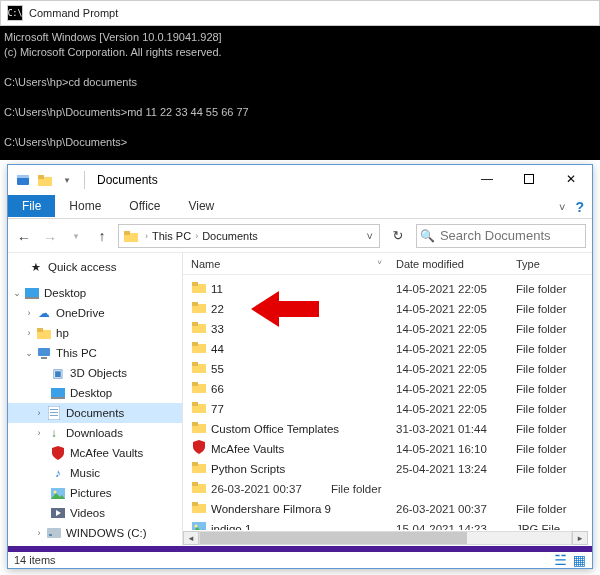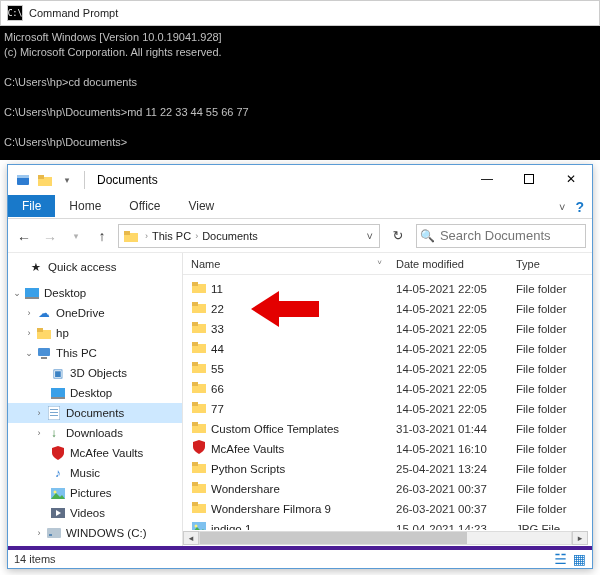--- a/index.html
+++ b/index.html
@@ -70,21 +70,21 @@
   
   .arrow-annotation { position:absolute; left:266px; top:90px; pointer-events:none; }
 
   
   .hscroll { height:16px; display:flex; align-items:center; padding-right:4px; }
   .hs-btn { width:16px; height:14px; background:#efefef; border:1px solid #ccc; display:flex; align-items:center; justify-content:center; font-size:9px; color:#555;}
   .hs-track { flex:1; height:14px; background:#f0f0f0; border:1px solid #dcdcdc; position:relative;}
   .hs-thumb { position:absolute; left:0; top:0; height:100%; width:72%; background:#c9c9c9;}
 
   
-  .status { height:22px; border-top:4px solid #4c1d95; display:flex; align-items:center; font-size:11px; color:#333; padding:0 6px; position:relative;}
+  .status { height:22px; border-top:6px solid #4c1d95; display:flex; align-items:center; font-size:11px; color:#333; padding:0 6px; position:relative;}
   .status .view-icons { position:absolute; right:6px; display:flex; gap:6px; color:#1979ca;}
   .view-icons span { font-size:14px; }
 
   
   svg { display:block; }
 </style>
 </head>
 <body>
 
 <div class="cmd">
@@ -415,21 +415,20 @@
             <span class="rdate">25-04-2021 13:24</span>
             <span class="rtype">File folder</span>
           </div>
           <div class="row">
             <span class="rico">
               <svg width="14" height="12">
                 <rect x="0" y="3" width="14" height="9" fill="#ffd869"></rect>
                 <rect x="0" y="1" width="6" height="4" fill="#e8b94b"></rect>
               </svg>
             </span>
-            <span class="rname">Wondershare</span>
             <span class="rdate">26-03-2021 00:37</span>
             <span class="rtype">File folder</span>
           </div>
           <div class="row">
             <span class="rico">
               <svg width="14" height="12">
                 <rect x="0" y="3" width="14" height="9" fill="#ffd869"></rect>
                 <rect x="0" y="1" width="6" height="4" fill="#e8b94b"></rect>
               </svg>
             </span>

